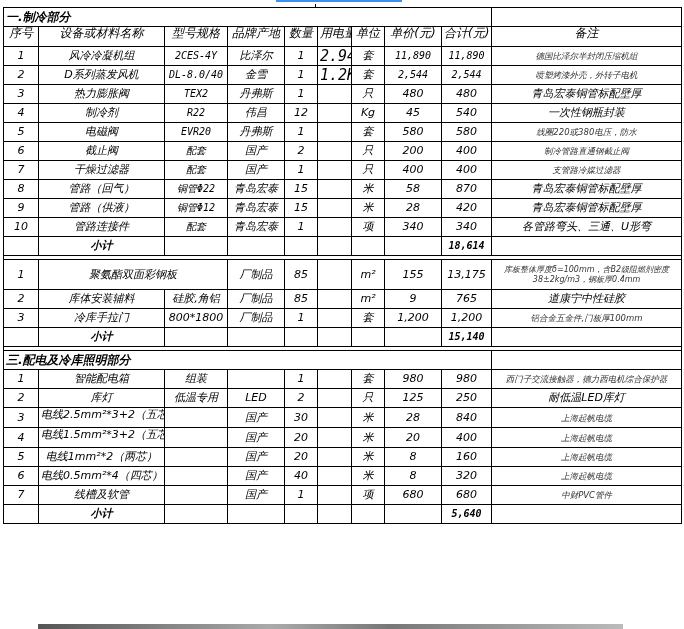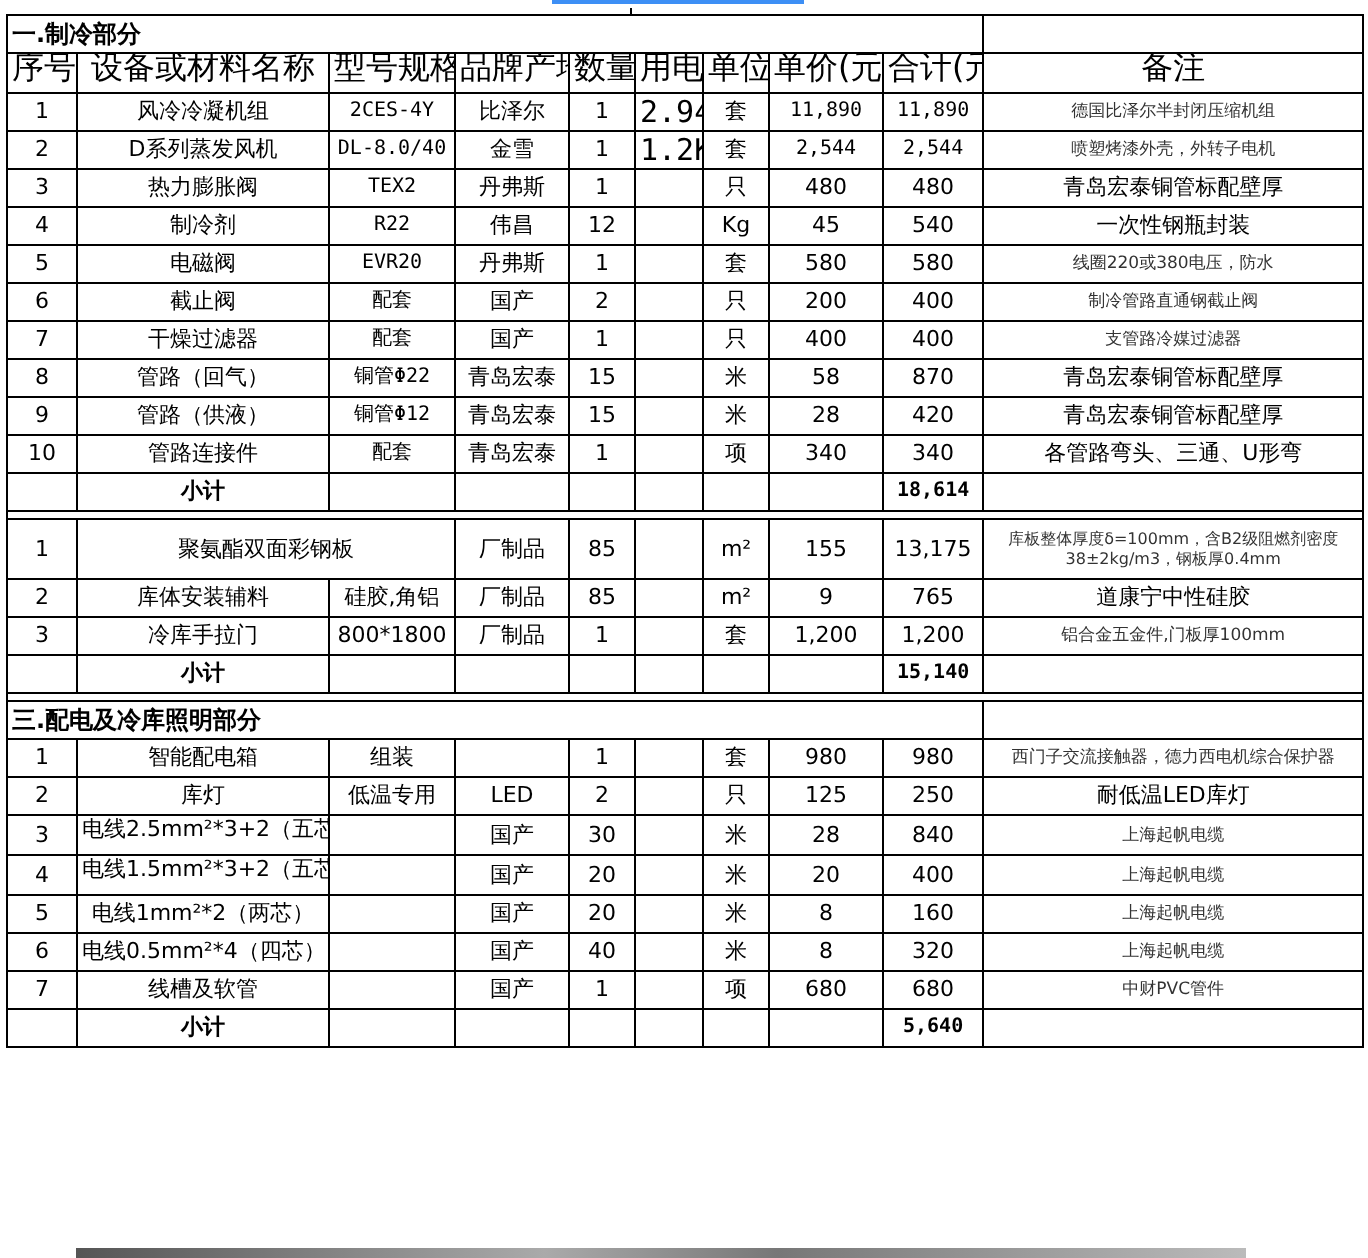--- a/index.html
+++ b/index.html
@@ -1,28 +1,28 @@
 <!DOCTYPE html>
 <html><head>
 <meta charset="utf-8">
 <style>
   html,body{margin:0;padding:0;background:#fff;}
   body{width:684px;height:629px;position:relative;overflow:hidden;font-family:"DejaVu Sans","Liberation Sans",sans-serif;color:#000;}
   .topbar{position:absolute;left:276px;top:0;width:126px;height:2px;background:#3d8ff5;}
   .tick{position:absolute;left:315px;top:4px;width:1px;height:4px;background:#000;}
-  table{position:absolute;left:3px;top:7px;border-collapse:collapse;table-layout:fixed;width:678px;}
+  table{position:absolute;left:3px;top:7px;border-collapse:collapse;table-layout:fixed;width:678px;font-style:italic;}
   td{border:1px solid #000;padding:0 2px;font-size:11px;text-align:center;white-space:nowrap;overflow:hidden;height:18px;line-height:18px;}
   td.mono{font-family:"DejaVu Sans Mono","Liberation Mono",monospace;font-size:10px;}
   td.small{font-size:15px;}
   td.remark-small{font-size:8.5px;color:#333;}
   td.wrap{white-space:normal;line-height:10px;font-size:8px;color:#333;}
   td.bold{font-weight:bold;}
   td.section{text-align:left;font-weight:bold;font-size:12px;border-left:1px solid #000;border-right:1px solid #000;}
   tr.gap td{height:3px;line-height:3px;padding:0;border-top:1px solid #000;border-bottom:1px solid #000;}
-  tr.hdr td{font-size:16px;}
+  tr.hdr td{font-size:12px;}
   td.clip{line-height:11px;height:18px;vertical-align:top;padding-top:1px;}
   .bottombar{position:absolute;left:38px;top:624px;width:585px;height:5px;background:linear-gradient(to right,#555,#aaa 40%,#777 60%,#bbb);}
 </style>
 </head>
 <body>
 
 <div class="topbar"></div>
 <div class="tick"></div>
 
 <table>

